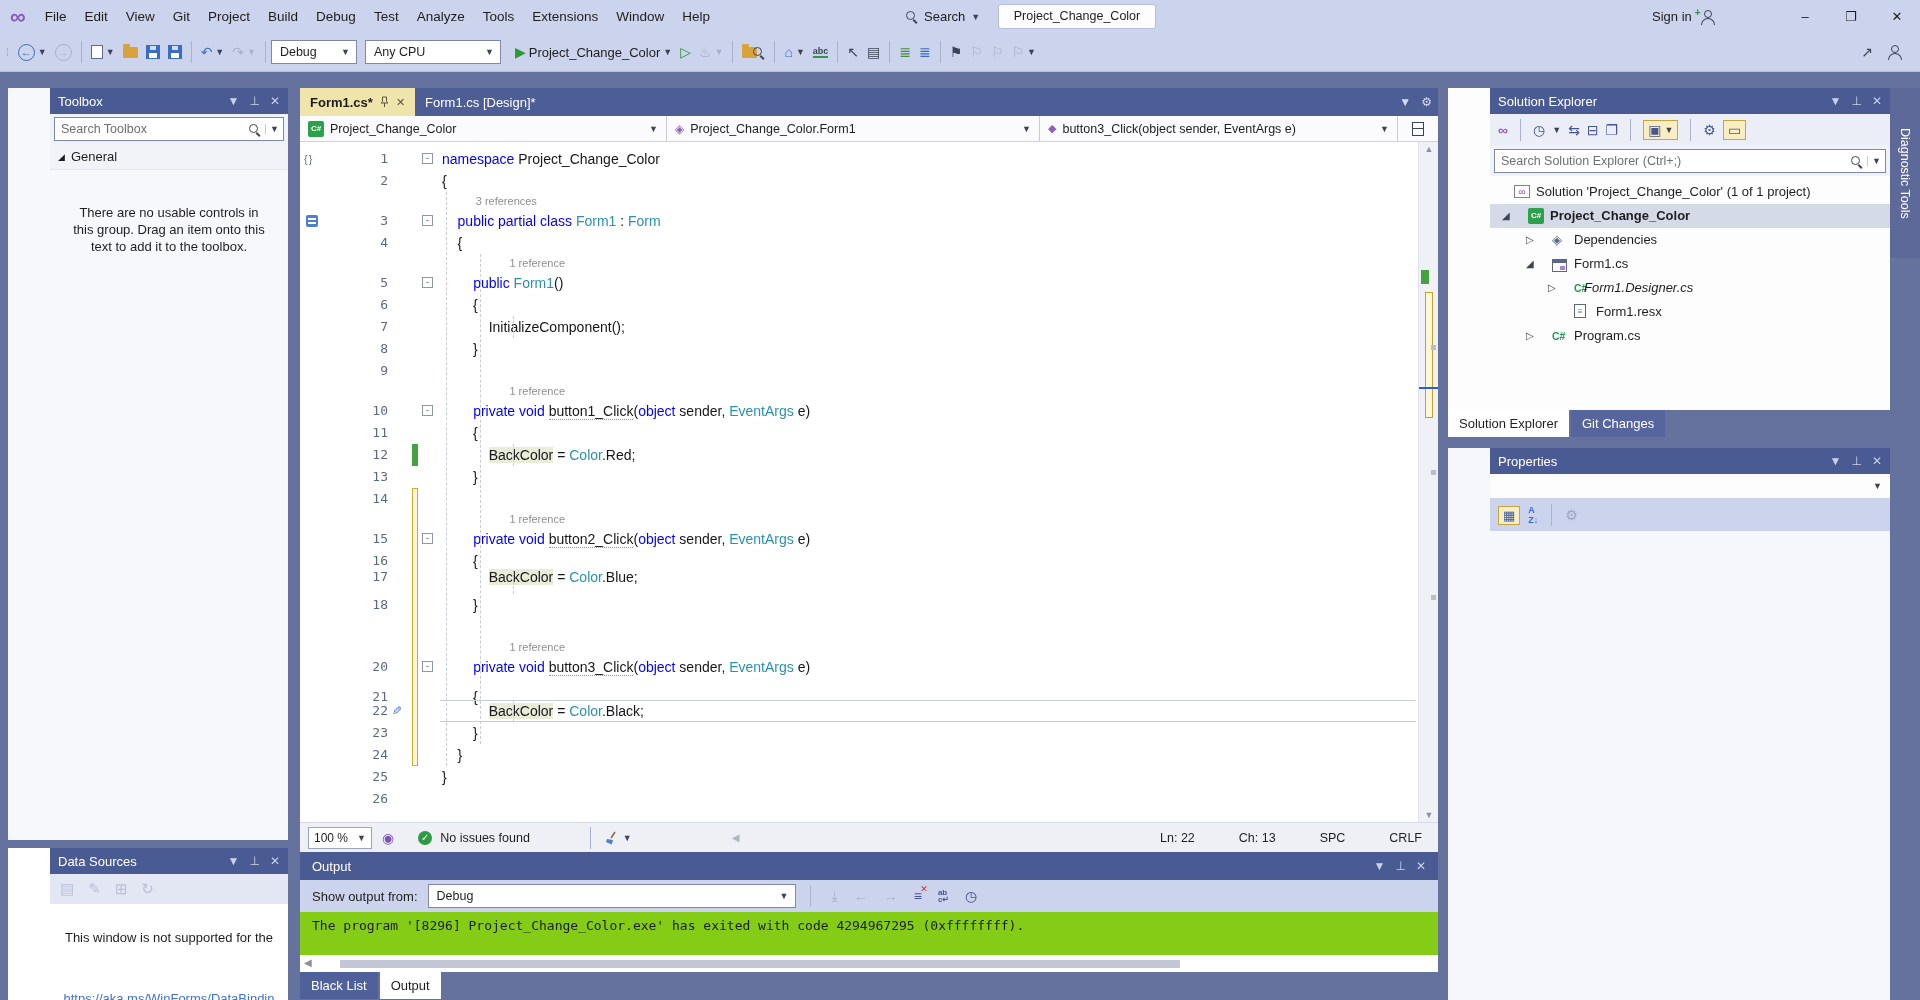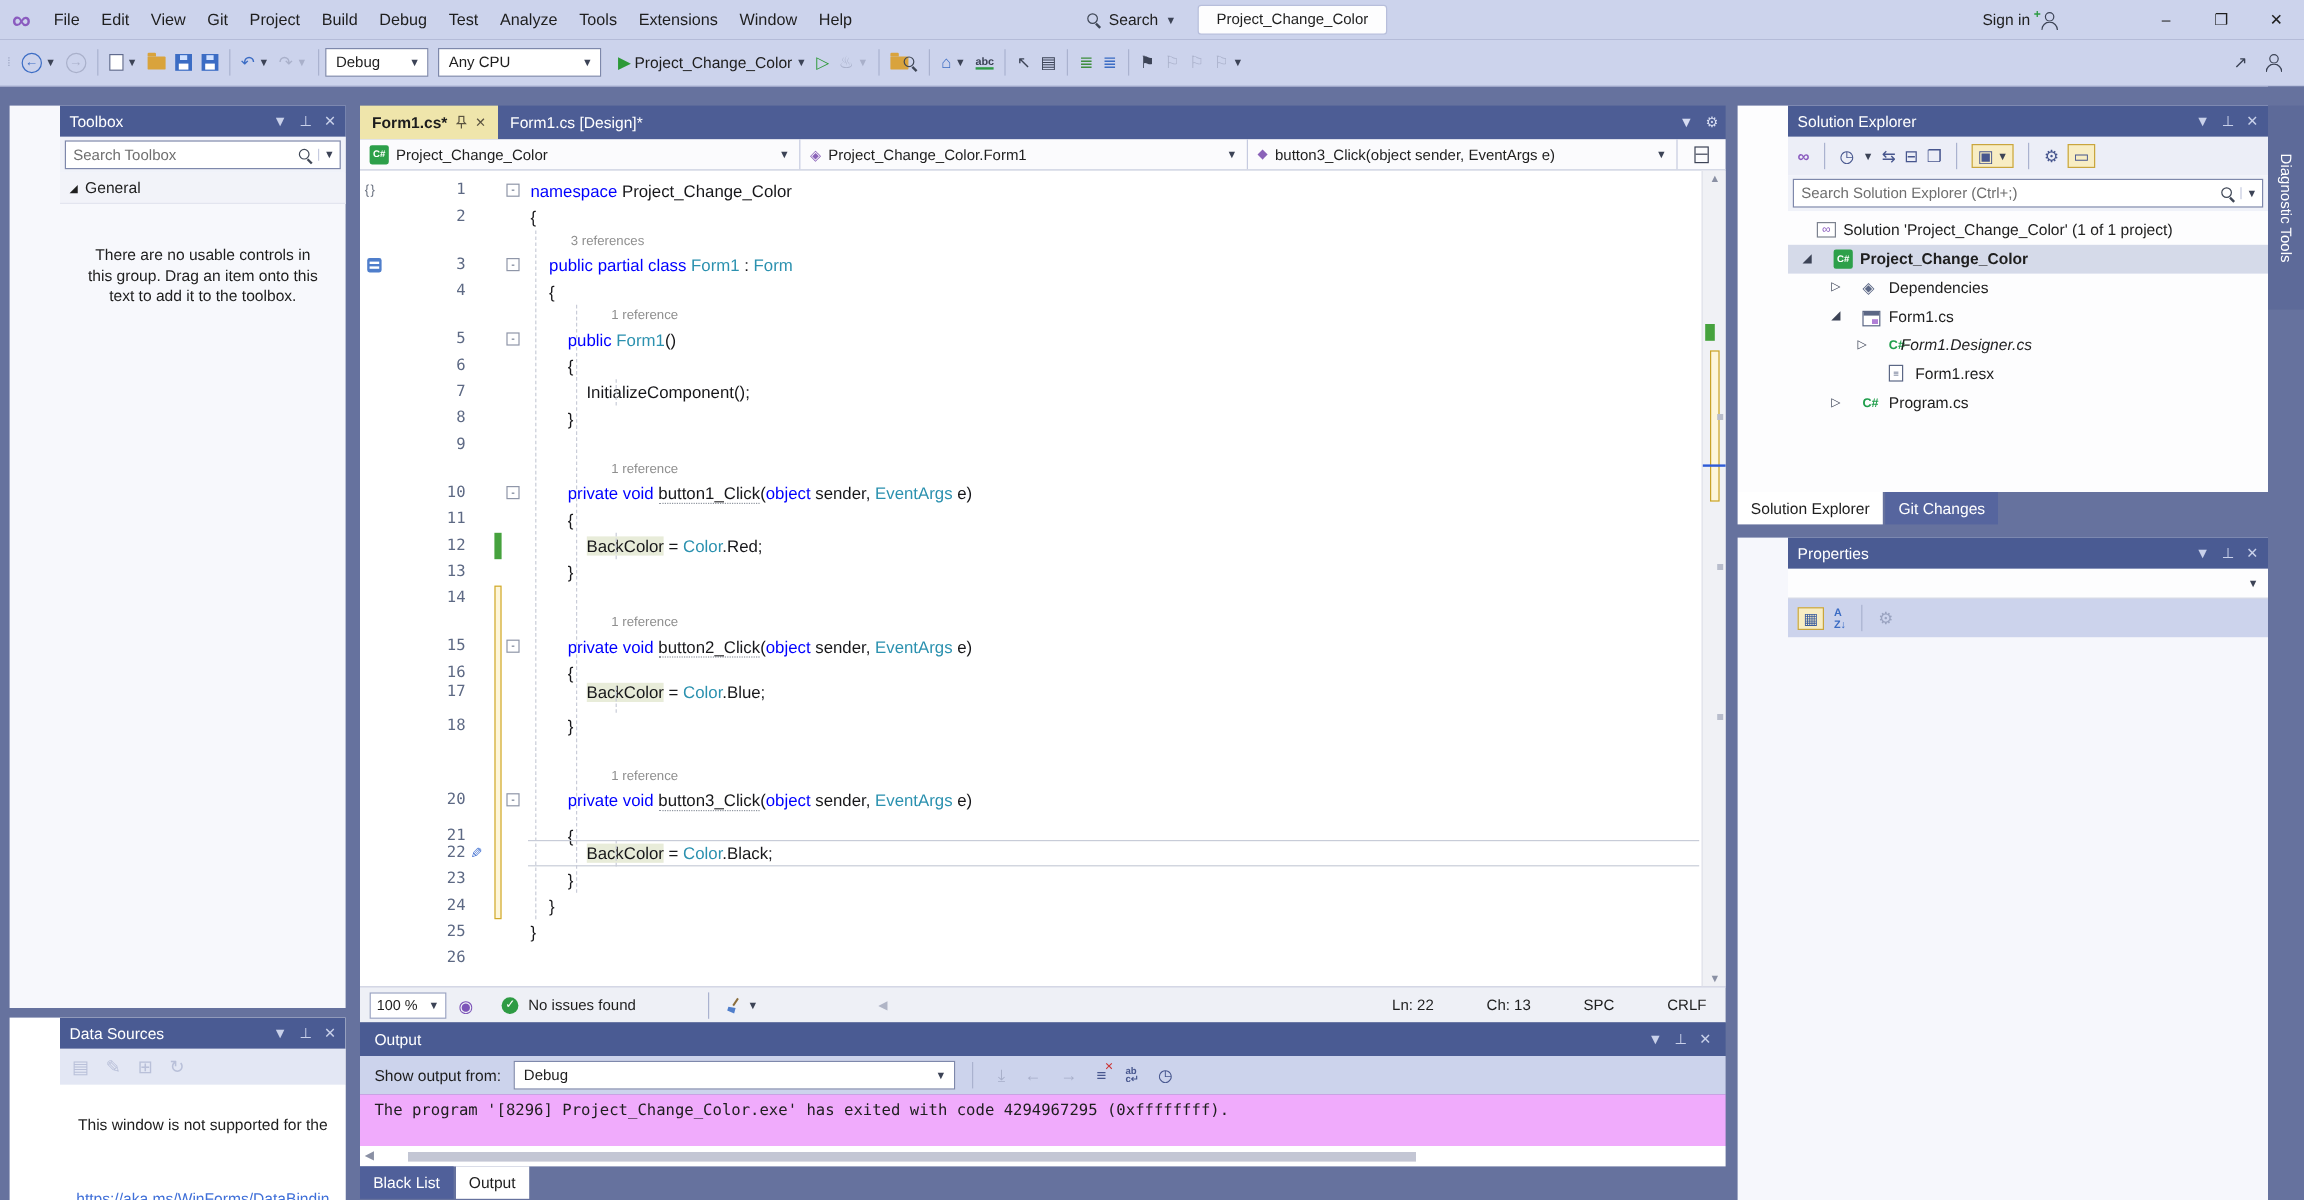--- a/index.html
+++ b/index.html
@@ -123,21 +123,21 @@
 
   
   #output-title{position:absolute;left:0;top:764px;width:1138px;height:28px;background:#4a5b93;color:#fff;font-size:13px;display:flex;align-items:center;padding:0 12px;}
   #output-toolbar{position:absolute;left:0;top:792px;width:1138px;height:32px;background:#ccd3ec;display:flex;align-items:center;padding:0 12px;font-size:13px;color:#1e1e1e;}
   #output-combo{width:368px;height:24px;margin-left:10px;}
   .oic{font-size:14px;color:#a7aec9;margin-left:16px;}
   .oic.dark{color:#47568e;}
   .clear-ic{position:relative;color:#47568e;font-size:14px;margin-left:16px;}
   .clear-ic::after{content:"✕";position:absolute;right:-6px;top:-4px;font-size:9px;color:#c33;}
   .wrap-ic{display:inline-flex;flex-direction:column;line-height:7px;font-size:8px;color:#47568e;margin-left:16px;font-weight:bold;}
-  #output-log{position:absolute;left:0;top:824px;width:1138px;height:43px;background:#f0abfc;font-family:"DejaVu Sans Mono","Liberation Mono",monospace;font-size:13px;color:#1e1e1e;padding:6px 12px;white-space:pre;}
+  #output-log{position:absolute;left:0;top:824px;width:1138px;height:43px;background:#84cc16;font-family:"DejaVu Sans Mono","Liberation Mono",monospace;font-size:13px;color:#1e1e1e;padding:6px 12px;white-space:pre;}
   #output-hscroll{position:absolute;left:0;top:867px;width:1138px;height:17px;background:#fff;}
   #output-hscroll .thumb{position:absolute;left:40px;top:5px;width:840px;height:8px;background:#c3c6d4;}
   #output-hscroll .la{position:absolute;left:4px;top:2px;color:#8a90a4;font-size:10px;}
   #bottom-tabs{position:absolute;left:0;top:884px;display:flex;gap:2px;}
   .wtab{height:27px;line-height:27px;font-size:13px;padding:0 11px;}
   .wtab.active{background:#fff;color:#1e1e1e;}
   .wtab.inactive{background:#50609a;color:#fff;}
 
   
   #solexp{left:1448px;top:88px;width:442px;height:322px;background:#fdfdfe;}

